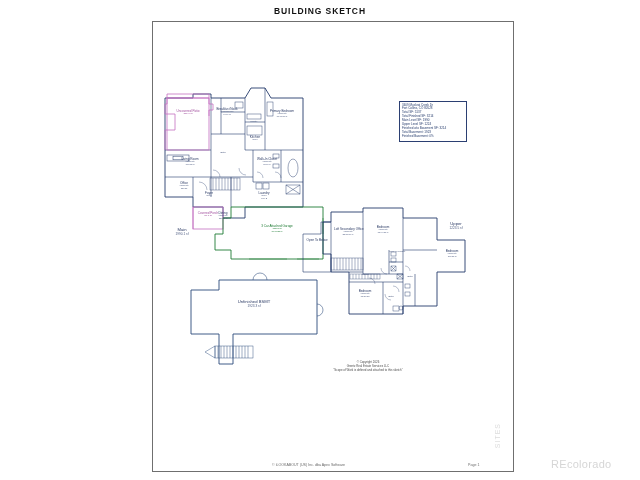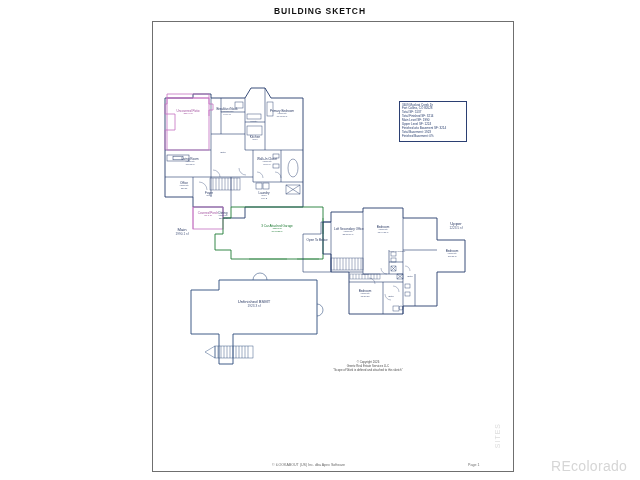--- a/index.html
+++ b/index.html
@@ -98,21 +98,21 @@
   #page-footer-right {
     position: absolute;
     left: 468px; top: 463px;
     font-size: 3.6px;
     color: #6a6a6a;
   }
   
   #watermark-recolorado {
     position: absolute;
     left: 551px; top: 458px;
-    font-size: 14px;
+    font-size: 11px;
     color: #d6d6d6;
     letter-spacing: 0.3px;
     font-family: "Liberation Sans", sans-serif;
   }
   #watermark-side {
     position: absolute;
     left: 494px; top: 423px;
     font-size: 7px;
     color: #dcdcdc;
     letter-spacing: 1px;

